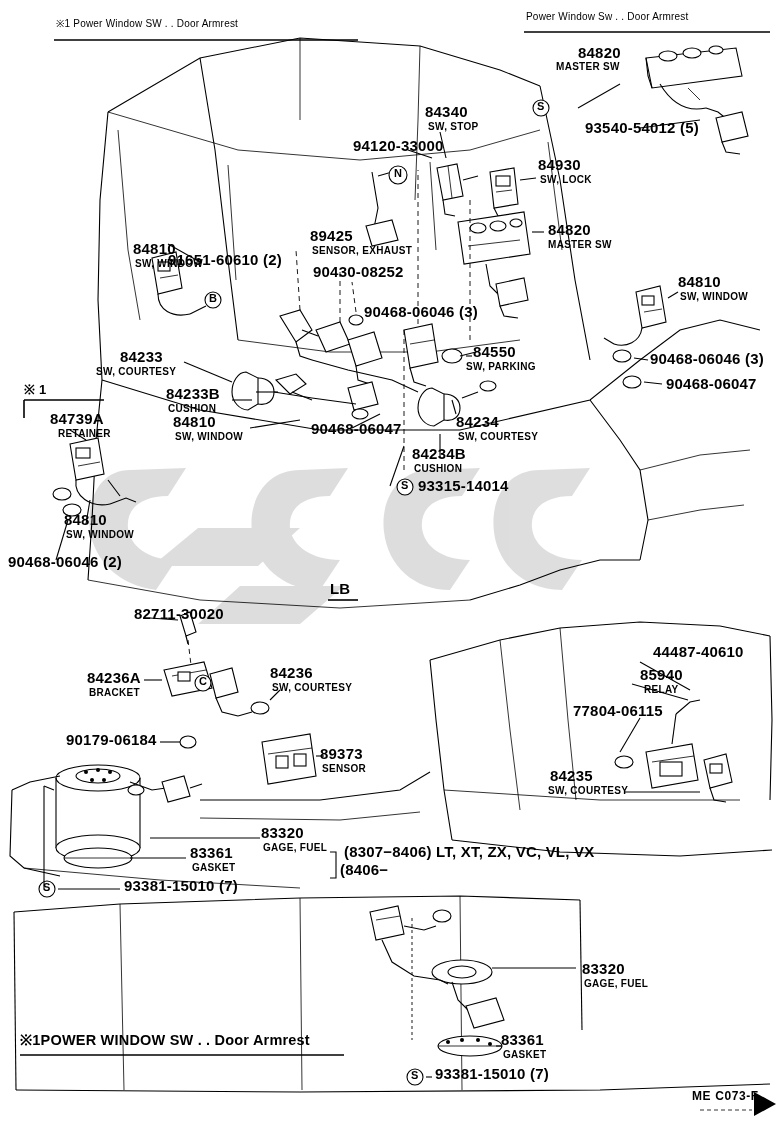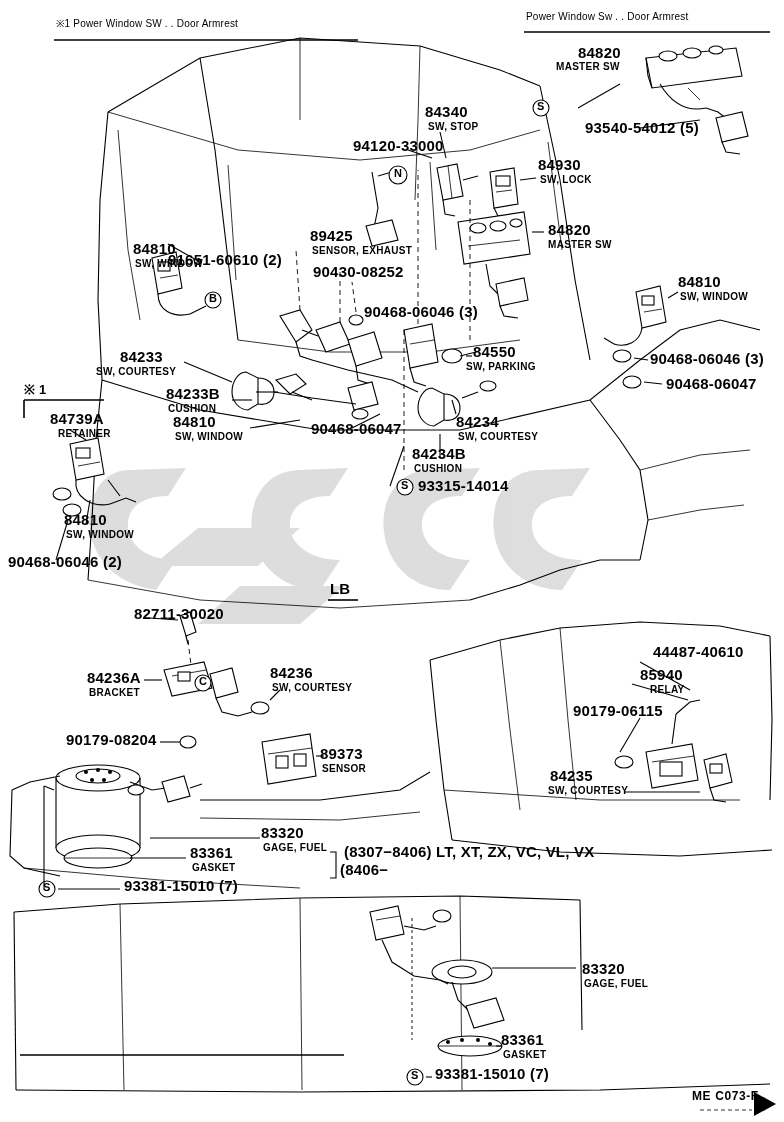--- a/index.html
+++ b/index.html
@@ -392,20 +392,21 @@
     <path class="ln" d="M330,852 L336,852 L336,878 L330,878"></path>
 
     <g>
       <path class="fillk" d="M754,1092 L776,1104 L754,1116 Z"></path>
       <path class="lnT" d="M700,1110 L752,1110" stroke-dasharray="4 3"></path>
     </g>
   </svg>
 
   <div class="lbl hdr" style="left:56px; top:19px;">※1 Power Window SW . . Door Armrest</div>
   <div class="lbl hdr" style="left:526px; top:12px;">Power Window Sw . . Door Armrest</div>
+  <div class="lbl big" style="left:20px; top:1033px;">※1POWER WINDOW SW . . Door Armrest</div>
   <div class="lbl pn" style="left:330px; top:581px;">LB</div>
   <div class="lbl star" style="left:24px; top:383px;">※ 1</div>
 
   <div class="lbl pn" style="left:344px; top:844px;">(8307−8406) LT, XT, ZX, VC, VL, VX</div>
   <div class="lbl pn" style="left:340px; top:862px;">(8406−</div>
 
   <div class="lbl pn" style="left:578px; top:45px;">84820</div>
   <div class="lbl sub" style="left:556px; top:62px;">MASTER SW</div>
 
   <div class="lbl pn" style="left:585px; top:120px;">93540-54012 (5)</div>
@@ -470,39 +471,39 @@
   <div class="lbl pn" style="left:8px; top:554px;">90468-06046 (2)</div>
 
   <div class="lbl pn" style="left:90px; top:606px;margin-left:44px;">82711-30020</div>
 
   <div class="lbl pn" style="left:87px; top:670px;">84236A</div>
   <div class="lbl sub" style="left:89px; top:688px;">BRACKET</div>
 
   <div class="lbl pn" style="left:270px; top:665px;">84236</div>
   <div class="lbl sub" style="left:272px; top:683px;">SW, COURTESY</div>
 
-  <div class="lbl pn" style="left:66px; top:732px;">90179-08204</div>
+  <div class="lbl pn" style="left:66px; top:732px;">90179-06184</div>
 
   <div class="lbl pn" style="left:320px; top:746px;">89373</div>
   <div class="lbl sub" style="left:322px; top:764px;">SENSOR</div>
 
   <div class="lbl pn" style="left:261px; top:825px;">83320</div>
   <div class="lbl sub" style="left:263px; top:843px;">GAGE, FUEL</div>
 
   <div class="lbl pn" style="left:190px; top:845px;">83361</div>
   <div class="lbl sub" style="left:192px; top:863px;">GASKET</div>
 
   <div class="lbl pn" style="left:124px; top:878px;">93381-15010 (7)</div>
 
   <div class="lbl pn" style="left:653px; top:644px;">44487-40610</div>
 
   <div class="lbl pn" style="left:640px; top:667px;">85940</div>
-  <div class="lbl sub" style="left:644px; top:685px;margin-left:6px;">RELAY</div>
-
-  <div class="lbl pn" style="left:573px; top:703px;">90179-06115</div>
+  <div class="lbl sub" style="left:644px; top:685px;">RELAY</div>
+
+  <div class="lbl pn" style="left:573px; top:703px;">77804-06115</div>
 
   <div class="lbl pn" style="left:550px; top:768px;">84235</div>
   <div class="lbl sub" style="left:548px; top:786px;">SW, COURTESY</div>
 
   <div class="lbl pn" style="left:582px; top:961px;">83320</div>
   <div class="lbl sub" style="left:584px; top:979px;">GAGE, FUEL</div>
 
   <div class="lbl pn" style="left:501px; top:1032px;">83361</div>
   <div class="lbl sub" style="left:503px; top:1050px;">GASKET</div>
 

